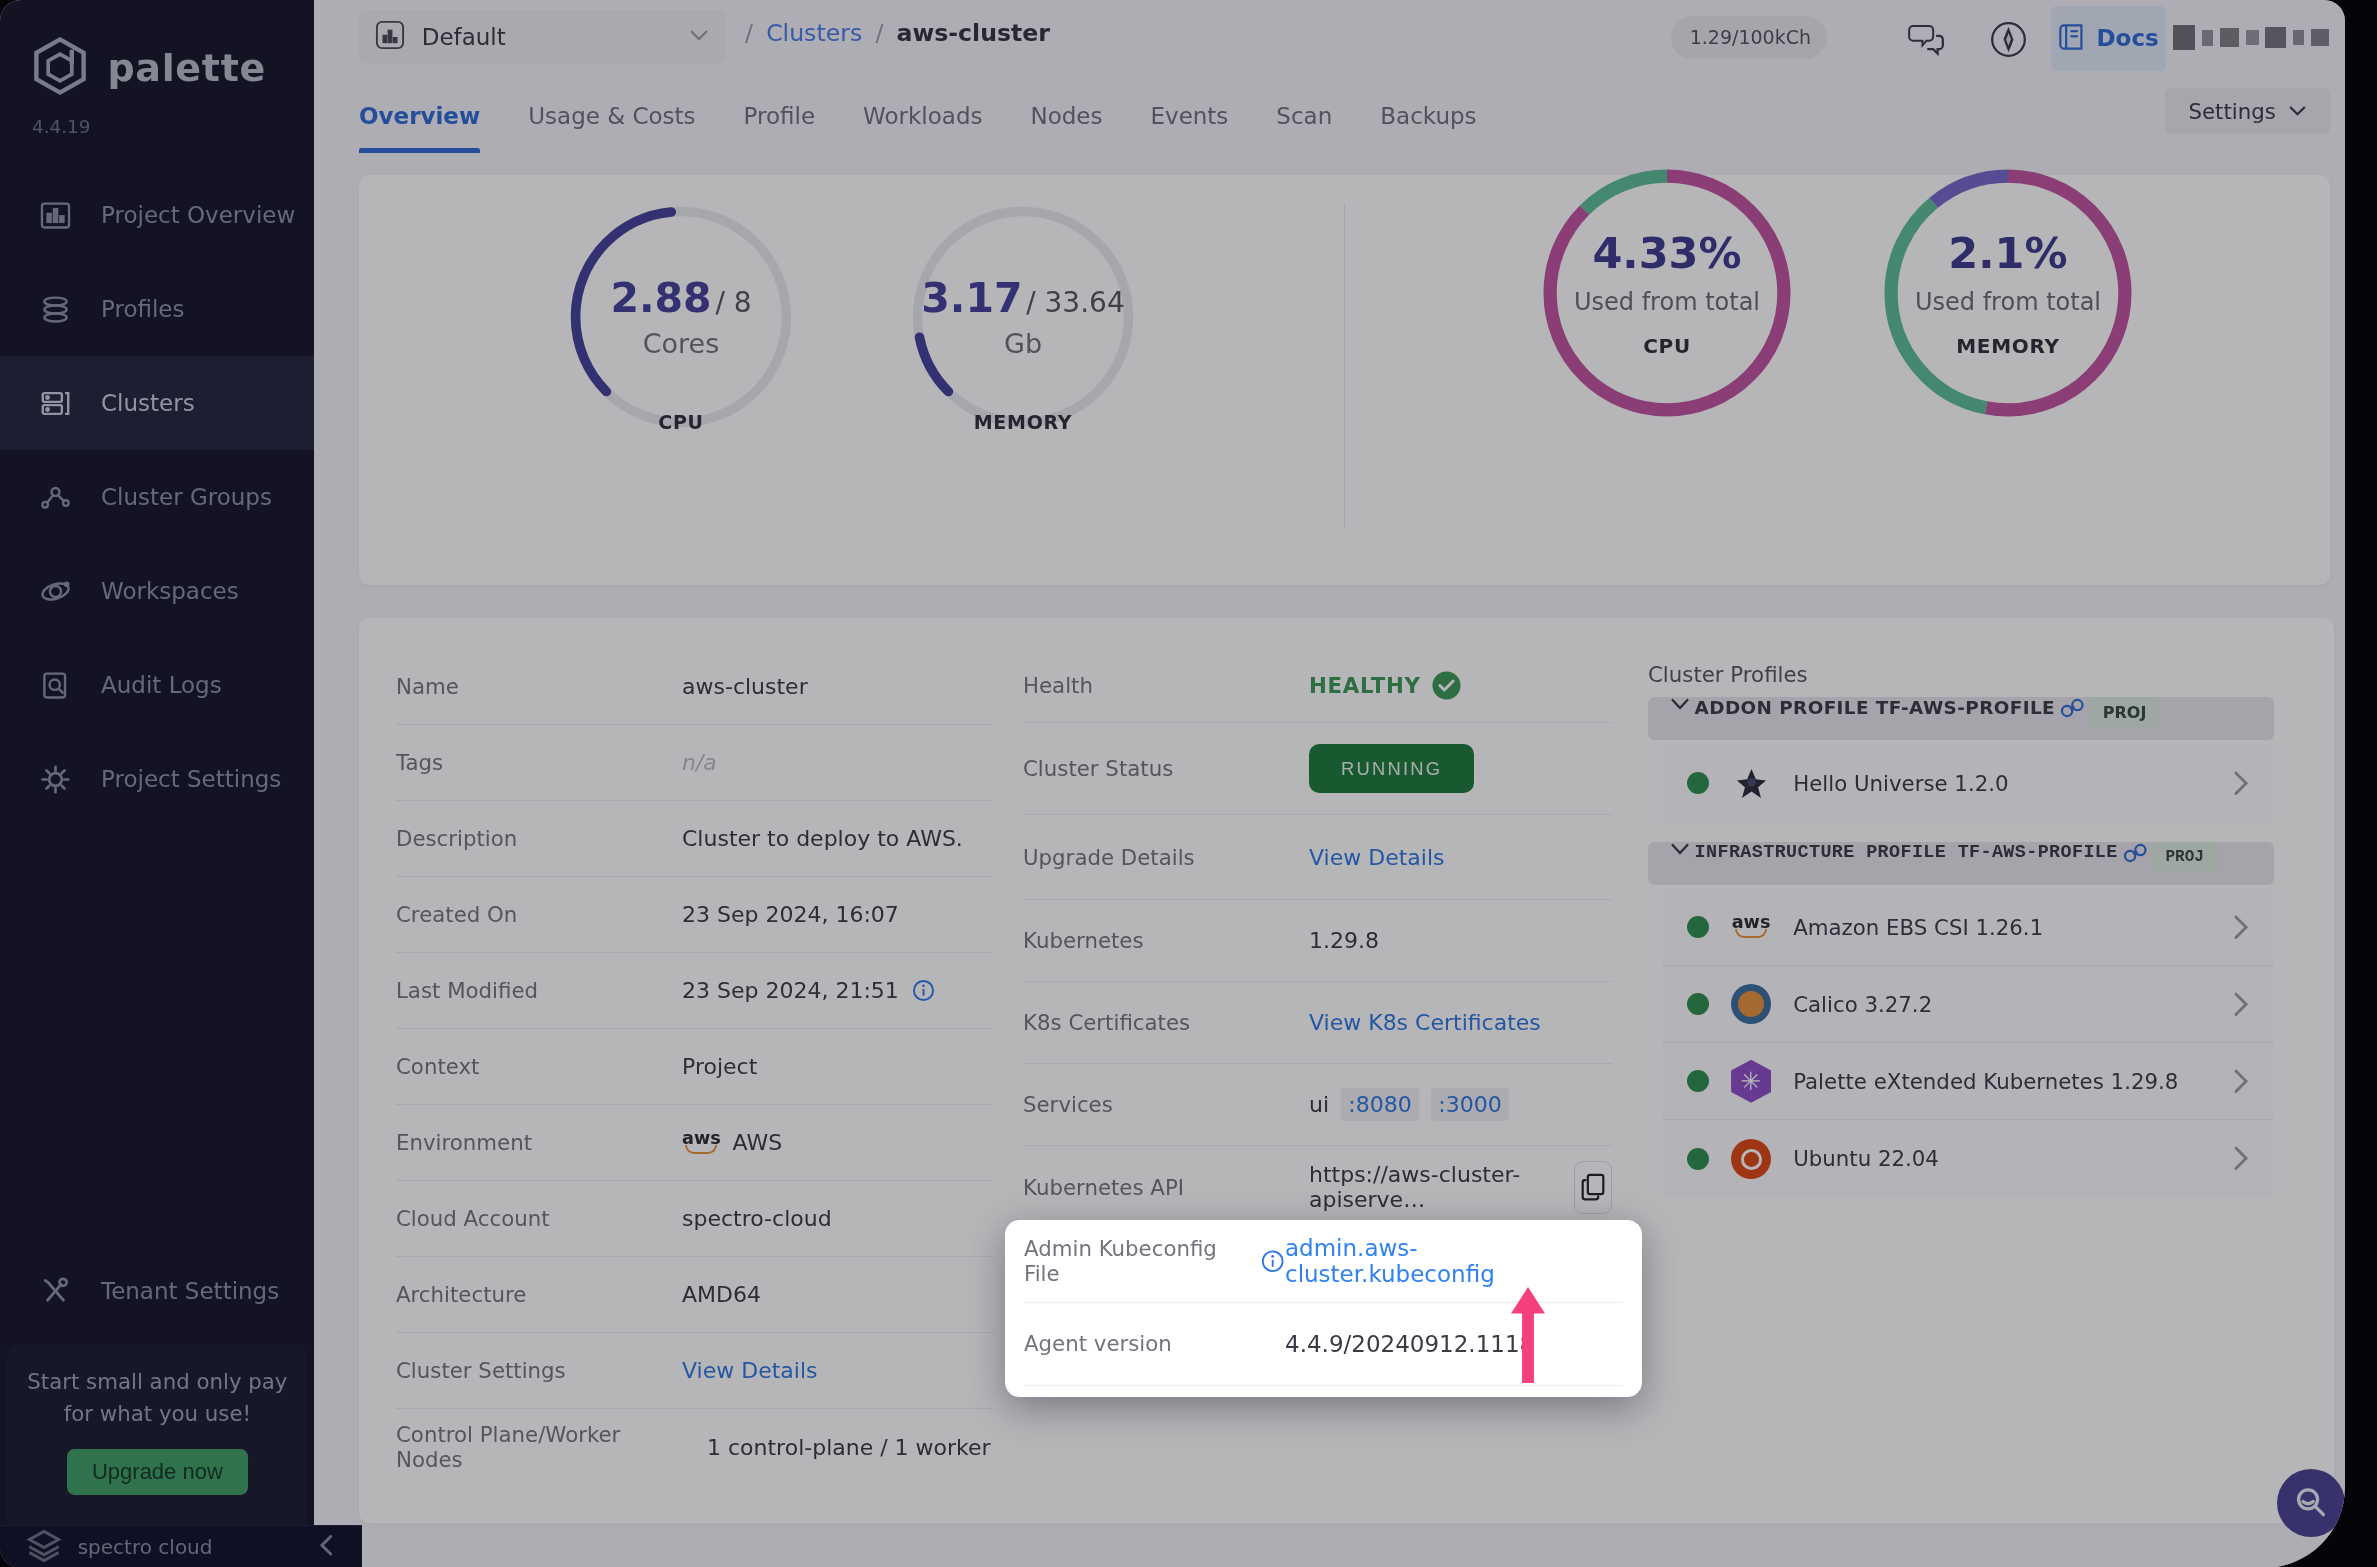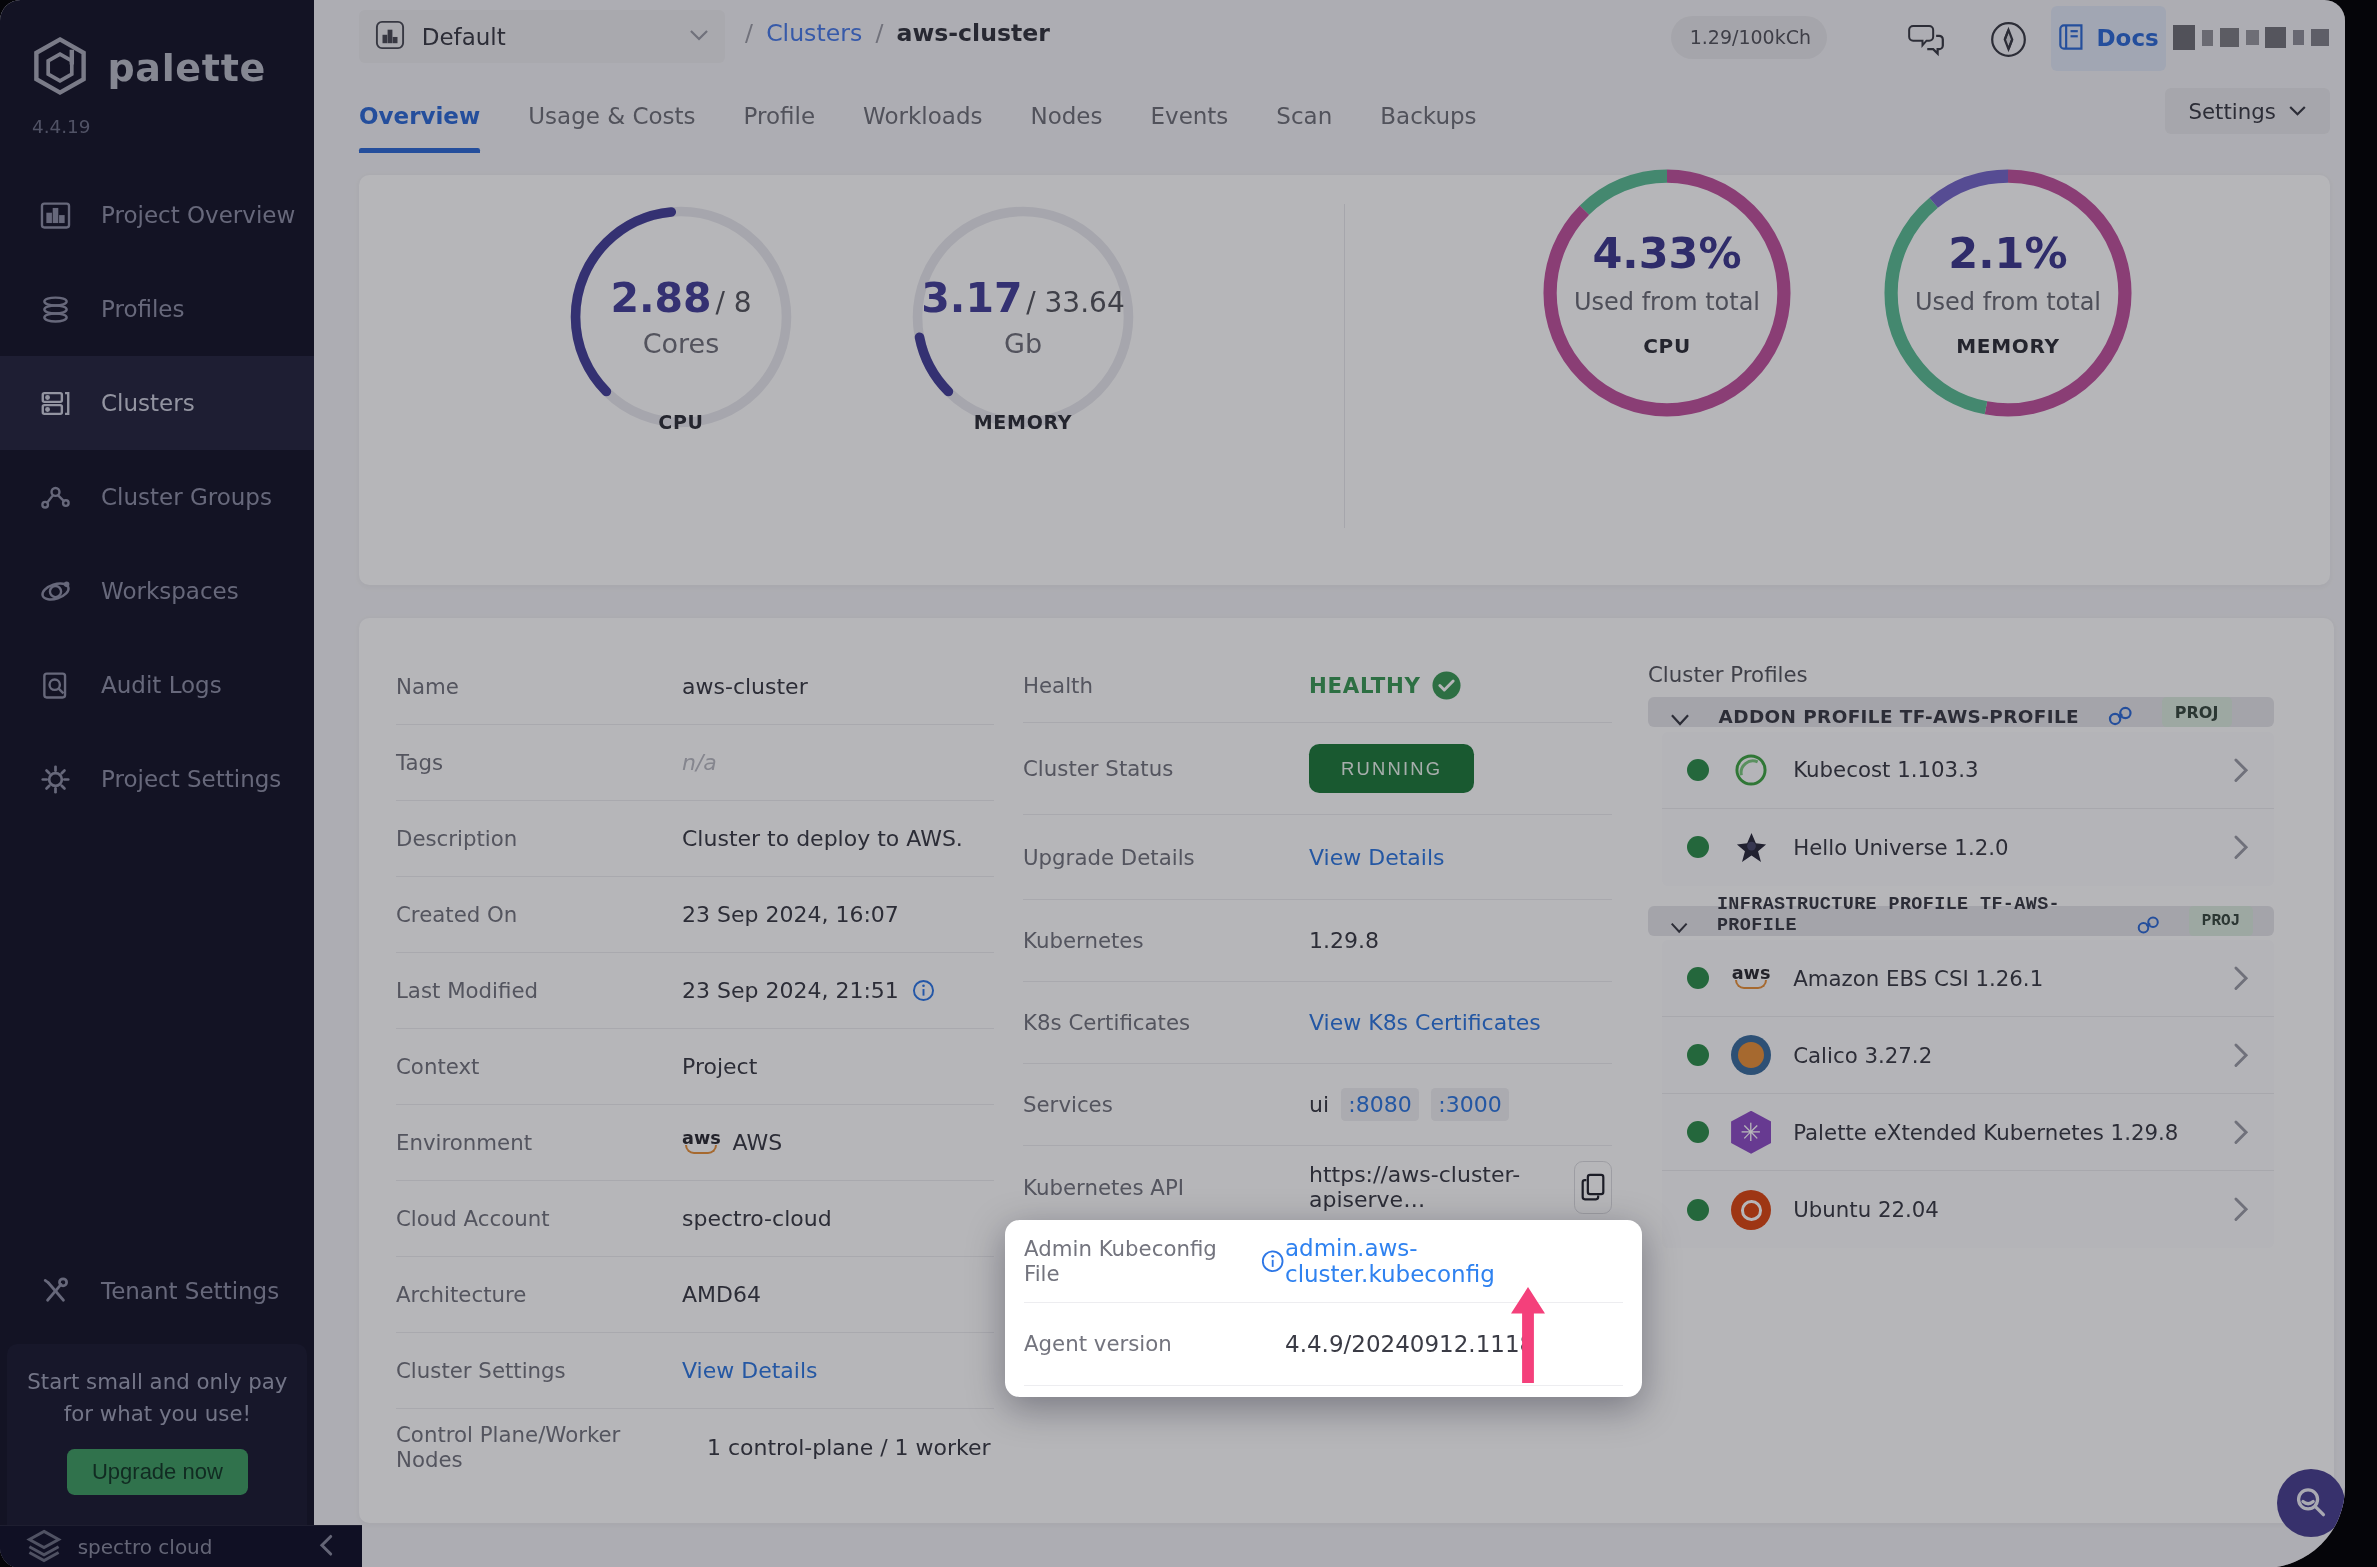--- a/index.html
+++ b/index.html
@@ -94,22 +94,22 @@
   .healthy { color:#3C9A57; font-weight:bold; letter-spacing:0.7px; font-size:21.3px; display:flex; align-items:center; gap:10.3px; }
   .running-pill { background:#1F7A3C; color:#EAF4EC; font-size:18.4px; letter-spacing:2.2px;
     border-radius:10.3px; padding:13.2px 32px; border:none; cursor:pointer; }
   .chip { background:#EFEFF2; border-radius:4.4px; padding:4.4px 7.4px; color:#2F78E0; cursor:pointer; }
   .copy-btn { width:53px; height:53px; border:0.7px solid #DCDCE0; border-radius:8.8px; background:#fff;
     display:flex; align-items:center; justify-content:center; cursor:pointer; margin-left:13.2px; }
 
   
   #profiles { position:absolute; left:1648px; top:662px; width:626px; }
   .panel-title { color:#55565E; font-size:21.3px; height:31px; }
-  .sec-header { margin-top:4.4px; height:30px; background:#E6E6EA; border-radius:5.9px;
-    display:flex; align-items:flex-end; gap:28px; padding:0 20.6px; cursor:pointer; }
+  .sec-header { margin-top:4.4px; height:43px; background:#E6E6EA; border-radius:5.9px;
+    display:flex; align-items:flex-start; gap:4px; padding:0 20.6px; cursor:pointer; }
   .sec-header.second { margin-top:20px;font-family:Liberation Mono, monospace; }
   .sec-title { color:#3A3B45; font-size:18.4px; font-weight:bold; letter-spacing:0.4px; }
   .proj-badge { background:#DCEBDF; color:#39493F; font-size:16px; font-weight:bold;
     border-radius:4.4px; padding:5.9px 13.2px; }
   .prof-group { margin-left:14px; margin-top:4.4px; background:#fff; border-radius:5.9px; overflow:hidden; }
   .prof-row { height:77px; display:flex; align-items:center; gap:20.6px; padding:0 25px;
     border-bottom:0.7px solid #EBEBEE; cursor:pointer; background:#FDFDFE; }
   .prof-row:last-child { border-bottom:none; }
   .gdot { width:22px; height:22px; border-radius:50%; background:#2F8F4C; flex:0 0 22px; }
   .plogo { width:43px; height:43px; flex:0 0 43px; display:flex; align-items:center; justify-content:center; }
@@ -525,33 +525,20 @@
           <circle cx="11" cy="19" r="7"></circle>
             <circle cx="25" cy="11" r="7"></circle>
             <line x1="15" y1="16" x2="21" y2="13"></line>
         </svg>
         <span class="proj-badge">PROJ</span>
       </div>
       <div class="prof-group">
         <div class="prof-row">
           <span class="gdot"></span>
           <span class="plogo">
-            <svg width="40" height="40" viewBox="0 0 54 54" fill="none" stroke="#3FA544" stroke-width="4">
-              <circle cx="27" cy="27" r="19"></circle>
-                <path d="M14 34 a16 16 0 0 1 22 -18" stroke="#7BC97E"></path>
-            </svg>
-            </span>
-          <span class="prof-name">Kubecost 1.103.3</span>
-          <svg width="16" height="26.5" viewBox="0 0 22 36" fill="none" stroke="#9B9CA6" stroke-width="4" stroke-linecap="round">
-              <polyline points="4,4 18,18 4,32"></polyline>
-            </svg>
-        </div>
-        <div class="prof-row">
-          <span class="gdot"></span>
-          <span class="plogo">
             <svg width="35" height="35" viewBox="0 0 48 48">
               <polygon points="24,4 30,18 44,20 33,29 37,44 24,35 11,44 15,29 4,20 18,18" fill="#2A2A3C"></polygon>
               <circle cx="24" cy="22" r="6" fill="#4A4A6A"></circle>
             </svg>
             </span>
           <span class="prof-name">Hello Universe 1.2.0</span>
           <svg width="16" height="26.5" viewBox="0 0 22 36" fill="none" stroke="#9B9CA6" stroke-width="4" stroke-linecap="round">
               <polyline points="4,4 18,18 4,32"></polyline>
             </svg>
         </div>

